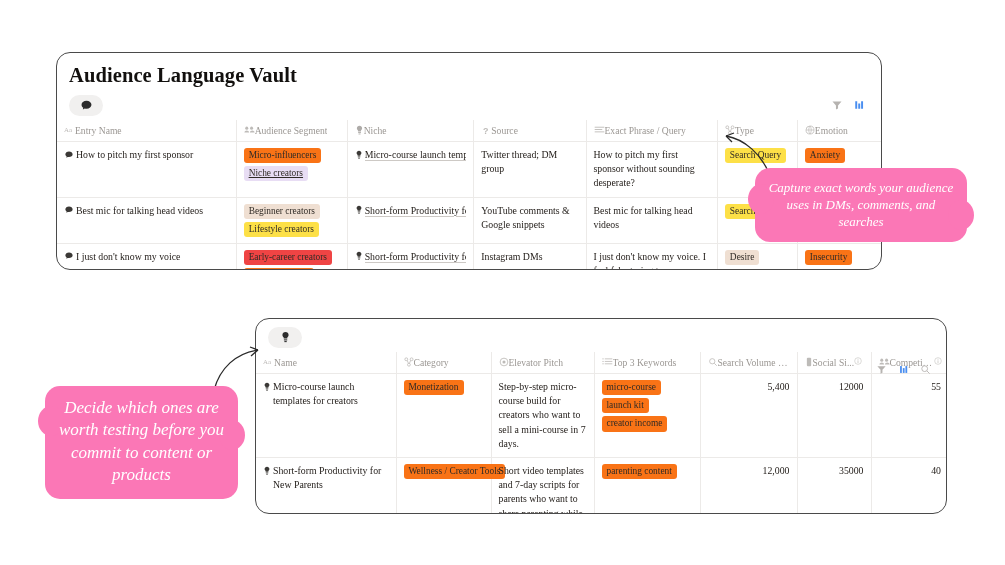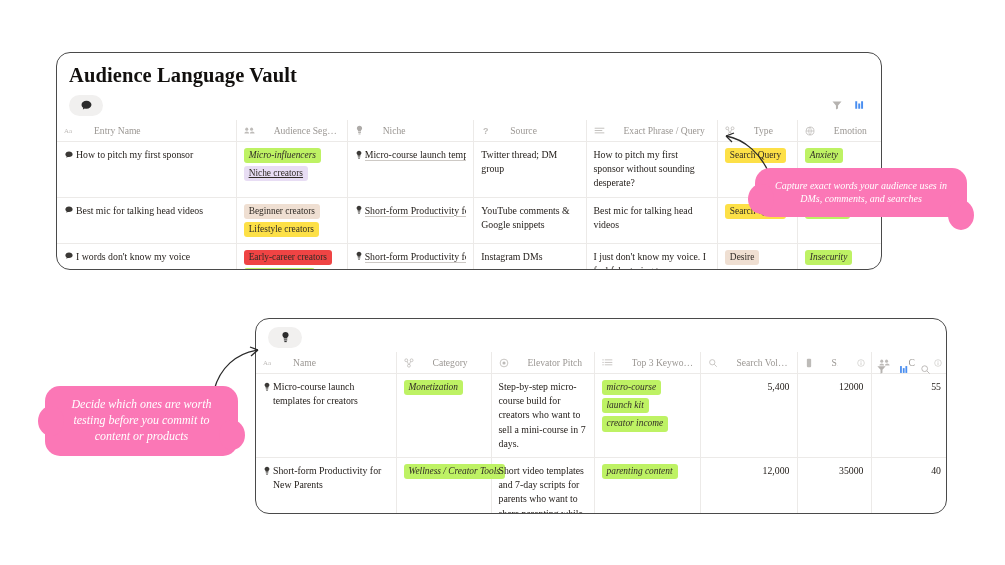--- a/index.html
+++ b/index.html
@@ -53,21 +53,21 @@
     text-align: left;
     color: #9b9793;
     font-size: 9.6px;
     padding: 5px 6px 5px 7px;
     border-bottom: 1px solid #eceae8;
     border-right: 1px solid #eceae8;
     white-space: nowrap;
     vertical-align: middle;
   }
   thead th:last-child { border-right: none; }
-  .hcell { display: flex; align-items: center; gap: 19px; }
+  .hcell { display: flex; gap: 0; }
   .hcell svg { flex: none; opacity: .72; }
   .hcell .lbl { overflow: hidden; text-overflow: ellipsis; white-space: nowrap; }
   tbody td {
     font-size: 9.8px;
     color: #26211d;
     padding: 6px 7px;
     border-bottom: 1px solid #eceae8;
     border-right: 1px solid #eceae8;
     vertical-align: top;
     line-height: 1.45;
@@ -85,44 +85,44 @@
   .tags.row { flex-direction: row; flex-wrap: wrap; gap: 3px 5px; }
   .tag {
     display: inline-block;
     font-size: 9.4px;
     padding: 1px 5px 1.5px;
     border-radius: 3px;
     color: #302b26;
     line-height: 1.35;
     white-space: nowrap;
   }
-  .t-gray   { background: #bef264; font-style: italic; }
+  .t-gray   { background: #f97316; }
   .t-purple { background: #e8ddf4; text-decoration: underline; }
   .t-tan    { background: #efdfd2; }
   .t-green  { background: #fde047; }
   .t-blue   { background: #ef4444; }
 
   
   .callout {
     position: absolute;
     background: #fb77b6;
     color: #ffffff;
     font-family: "Liberation Serif", serif;
     font-style: italic;
     text-align: center;
     border-radius: 15px;
     line-height: 1.32;
   }
   #callout-1 {
     left: 755px; top: 168px; width: 212px;
-    font-size: 10px; padding: 11px 13px 12px;
+    font-size: 13px; padding: 11px 13px 12px;
   }
   #callout-2 {
     left: 45px; top: 386px; width: 193px;
-    font-size: 12px; padding: 11px 12px 12px;
+    font-size: 17px; padding: 11px 12px 12px;
   }
   
   .callout::before, .callout::after {
     content: ""; position: absolute; background: #fb77b6; border-radius: 50%;
   }
   #callout-1::before { width: 26px; height: 30px; left: -7px; top: 16px; }
   #callout-1::after  { width: 26px; height: 30px; right: -7px; top: 32px; }
   #callout-2::before { width: 26px; height: 30px; left: -7px; top: 20px; }
   #callout-2::after  { width: 26px; height: 30px; right: -7px; top: 34px; }
   .callout .txt { position: relative; z-index: 2; }
@@ -309,21 +309,21 @@
             <td>
               <span class="tag t-gray">Practical</span></td>
           </tr>
 
           <tr>
             <td>
                 <div class="titlecell">
               <svg width="10" height="10" viewBox="0 0 16 16">
                     <path d="M8 2.4C4.7 2.4 2.2 4.3 2.2 6.8c0 1.4.8 2.6 2 3.4l-.5 2 2.3-1.1c.6.2 1.3.2 2 .2 3.3 0 5.8-1.9 5.8-4.5S11.3 2.4 8 2.4z" fill="#3b3936"></path>
                   </svg>
-              <span>I words don't know my voice</span>
+              <span>I just don't know my voice</span>
                 </div>
               </td>
             <td>
                 <div class="tags">
               <span class="tag t-blue">Early-career creators</span>
               <span class="tag t-gray">Student creators</span>
                 </div>
               </td>
             <td>
                 <div class="titlecell">

